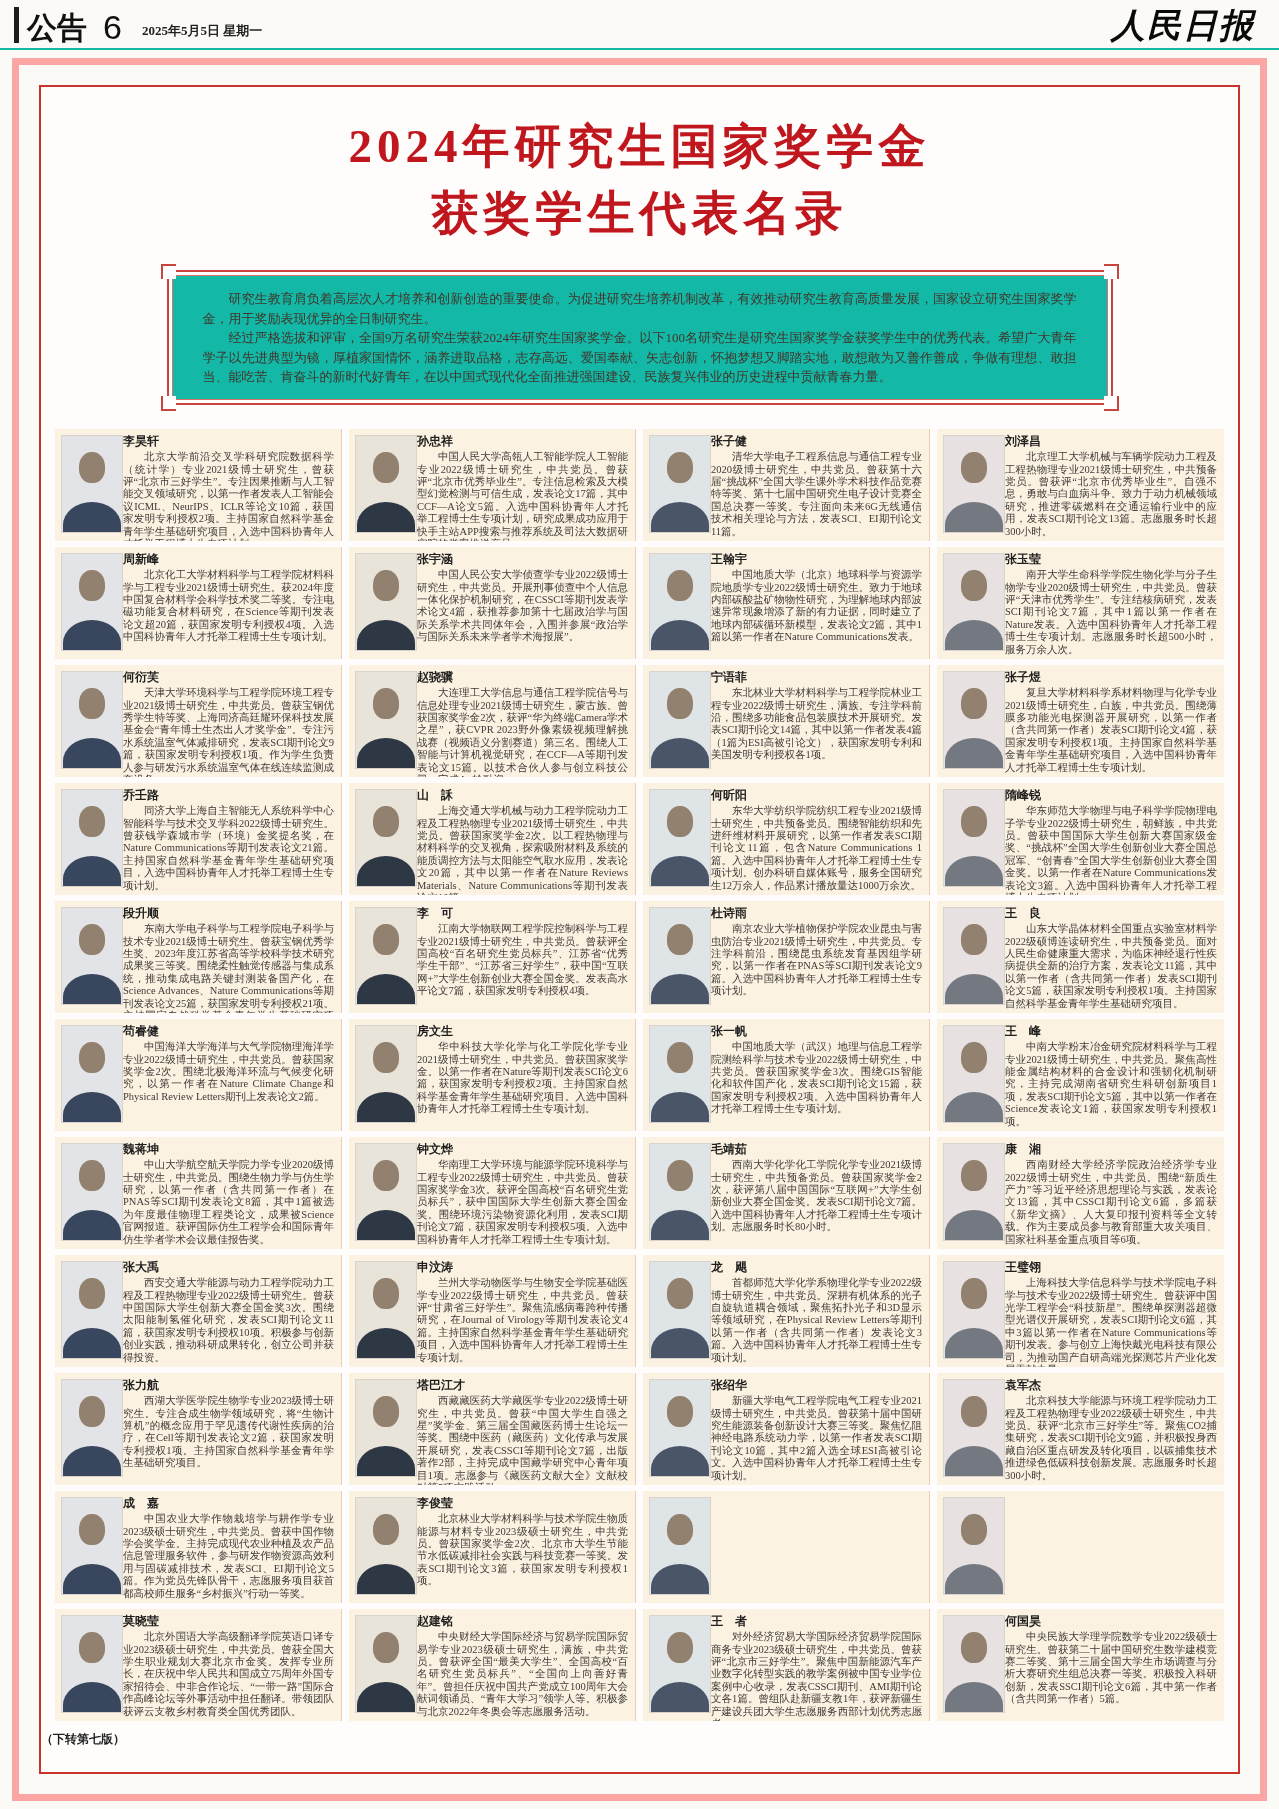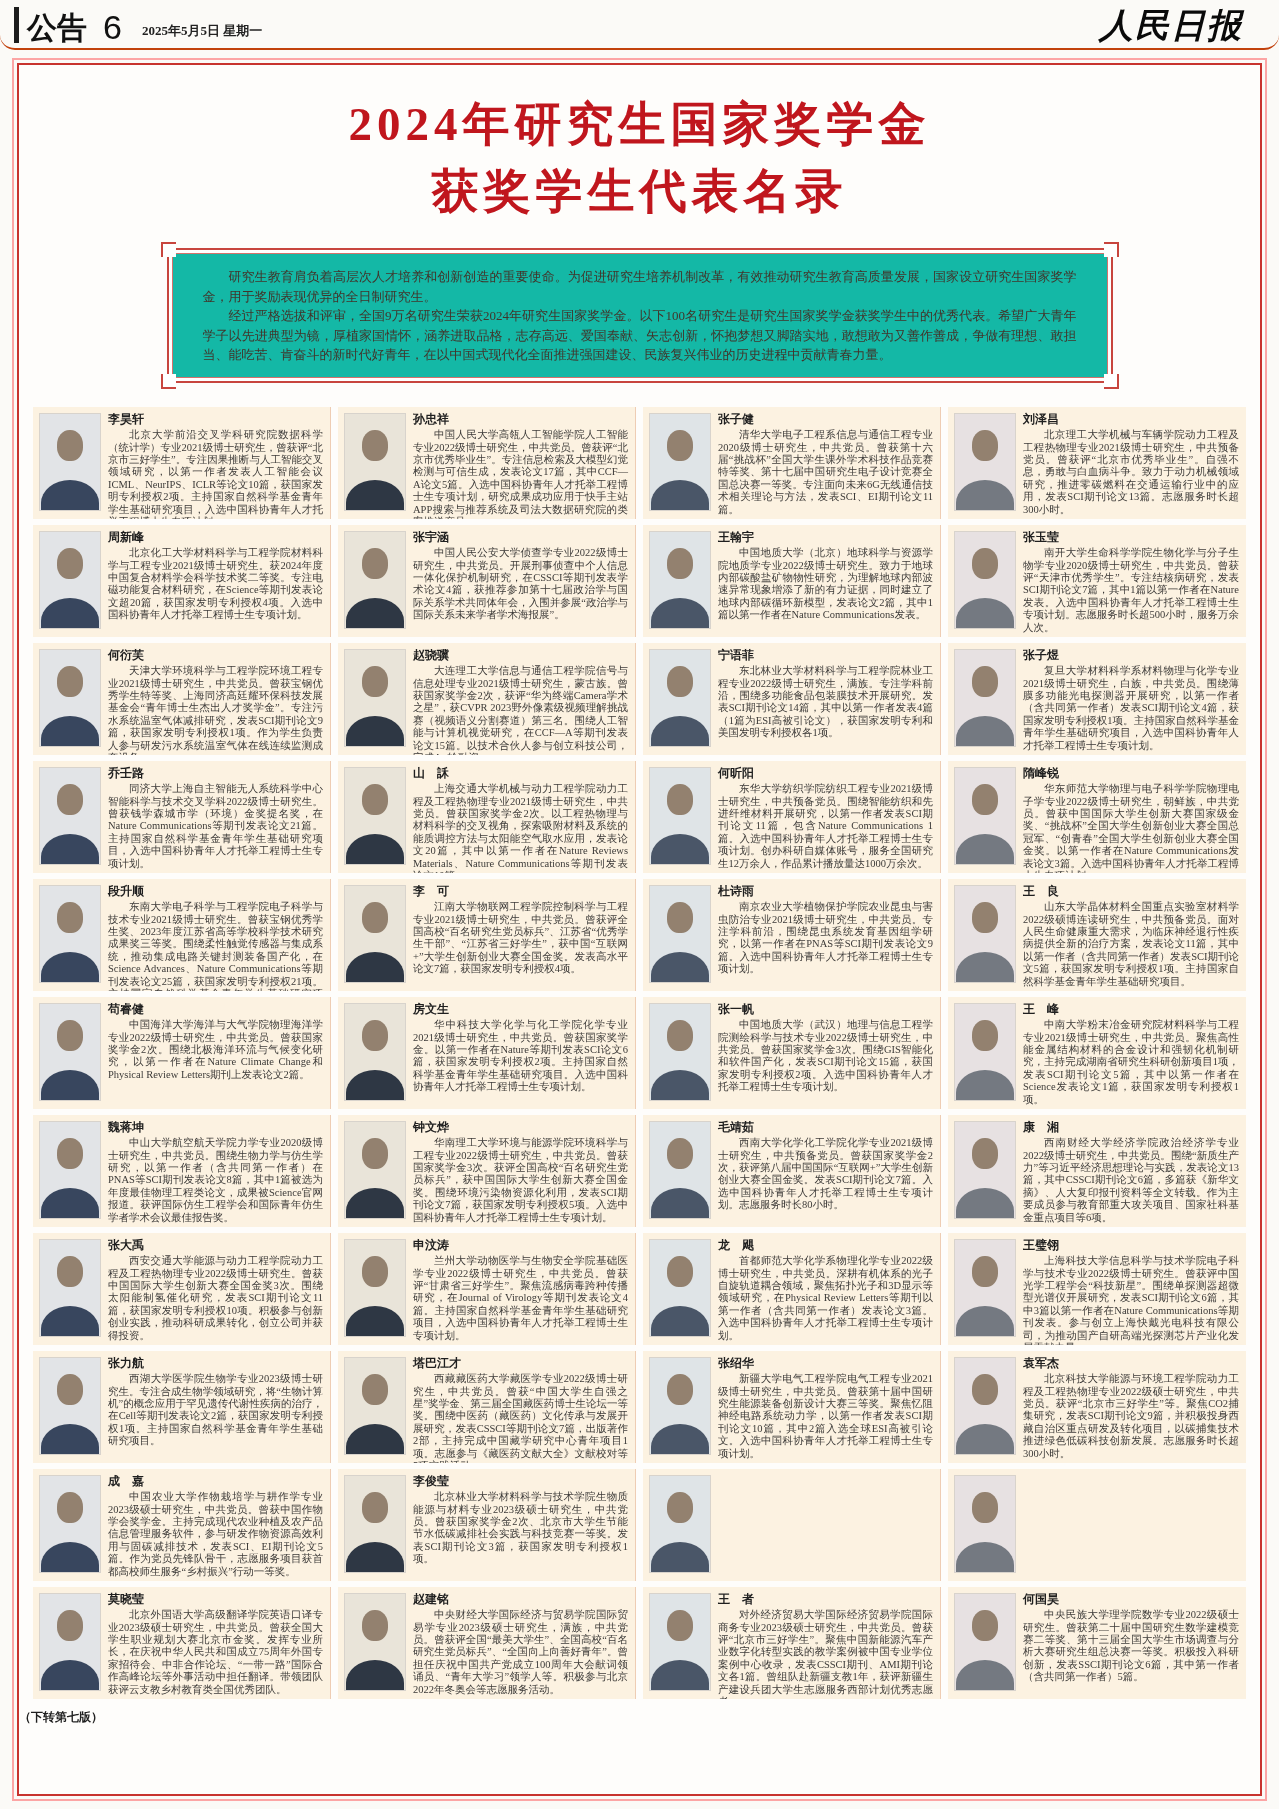--- a/index.html
+++ b/index.html
@@ -1,51 +1,51 @@
 <!DOCTYPE html>
 <html><head>
 <meta charset="utf-8">
 <style>
   html,body{margin:0;padding:0;}
   body{width:1279px;height:1809px;position:relative;background:#fbfaf7;
        font-family:"Liberation Serif","DejaVu Serif",serif;color:#2c2c2c;overflow:hidden;}
 
   
-  .masthead{position:absolute;top:0;left:0;right:0;height:50px;border-bottom:2px solid #c2410c;
-            display:flex;align-items:flex-end;padding:0 36px 5px 14px;box-sizing:border-box;border-radius:15px;}
+  .masthead{position:absolute;top:0;left:0;right:0;height:50px;border-bottom:2px solid #14b8a6;
+            display:flex;align-items:flex-end;padding:0 24px 5px 14px;box-sizing:border-box;}
   .corner-rule{width:5px;height:36px;background:#1c1c1c;margin-right:8px;}
   .section-label{font-family:"Liberation Sans","DejaVu Sans",sans-serif;font-weight:900;font-size:30px;line-height:1;color:#111;}
   .page-num{font-family:"Liberation Sans","DejaVu Sans",sans-serif;font-size:34px;line-height:.9;margin-left:16px;color:#111;}
   .m-date{font-size:13px;margin-left:20px;padding-bottom:3px;color:#222;font-weight:bold;}
   .paper-logo{margin-left:auto;font-weight:900;font-size:34px;font-style:italic;line-height:1;color:#0a0a0a;
               font-family:"Liberation Serif","DejaVu Serif",serif;letter-spacing:2px;}
 
   
-  .frame{position:absolute;top:58px;left:12px;right:12px;bottom:8px;border:2px solid #fca5a5;padding:3px;box-sizing:border-box;}
+  .frame{position:absolute;top:58px;left:12px;right:12px;bottom:8px;border:7px solid #fca5a5;padding:20px;box-sizing:border-box;}
   .frame-inner{border:2px solid #c8332e;height:100%;box-sizing:border-box;overflow:hidden;background:#fefdfb;}
 
   
   .page-title{margin-top:26px;text-align:center;color:#c0161d;font-weight:900;
               font-size:47px;line-height:1.42;letter-spacing:5px;
               font-family:"Liberation Serif","DejaVu Serif",serif;}
 
   
   .intro-wrap{width:946px;margin:24px auto 0;position:relative;}
   .intro-box{border:2px solid #c8453e;padding:3px;background:#fff;}
   .intro-box-inner{border:1px solid #d4726c;background:#14b8a6;padding:13px 30px 12px;}
   .intro-box-inner p{margin:0;font-size:13px;line-height:19.5px;text-indent:2em;color:#41352b;text-align:justify;}
   .corner{position:absolute;width:13px;height:13px;border:2px solid #c8453e;background:#fff;}
   .corner.tl{top:-6px;left:-6px;border-right:none;border-bottom:none;}
   .corner.tr{top:-6px;right:-6px;border-left:none;border-bottom:none;}
   .corner.bl{bottom:-6px;left:-6px;border-right:none;border-top:none;}
   .corner.br{bottom:-6px;right:-6px;border-left:none;border-top:none;}
 
   
   .grid{margin:24px 14px 0;display:grid;grid-template-columns:repeat(4,1fr);column-gap:7px;row-gap:6px;}
-  .cell{background:#fcf2e1;height:112px;overflow:hidden;display:flex;gap:7px;padding:6px 7px 4px 6px;
+  .cell{background:#fcf2e1;height:112px;overflow:hidden;display:flex;padding:6px 7px 4px 6px;
         box-sizing:border-box;border-right:1px solid #eecdb4;}
   .cell:nth-child(4n){border-right:none;}
   .photo{width:62px;height:98px;flex:none;position:relative;overflow:hidden;border:1px solid #d8d3cc;box-sizing:border-box;}
   .photo::before{content:'';position:absolute;top:16px;left:50%;transform:translateX(-50%);
                  width:26px;height:31px;border-radius:48% 48% 44% 44%;background:#93816f;}
   .photo::after{content:'';position:absolute;bottom:-16px;left:50%;transform:translateX(-50%);
                 width:58px;height:46px;border-radius:50% 50% 0 0;}
   .p0{background:#e2e4e7;} .p0::after{background:#38465e;}
   .p1{background:#e9e4d9;} .p1::after{background:#2e3744;}
   .p2{background:#dfe4e7;} .p2::after{background:#4a5668;}

